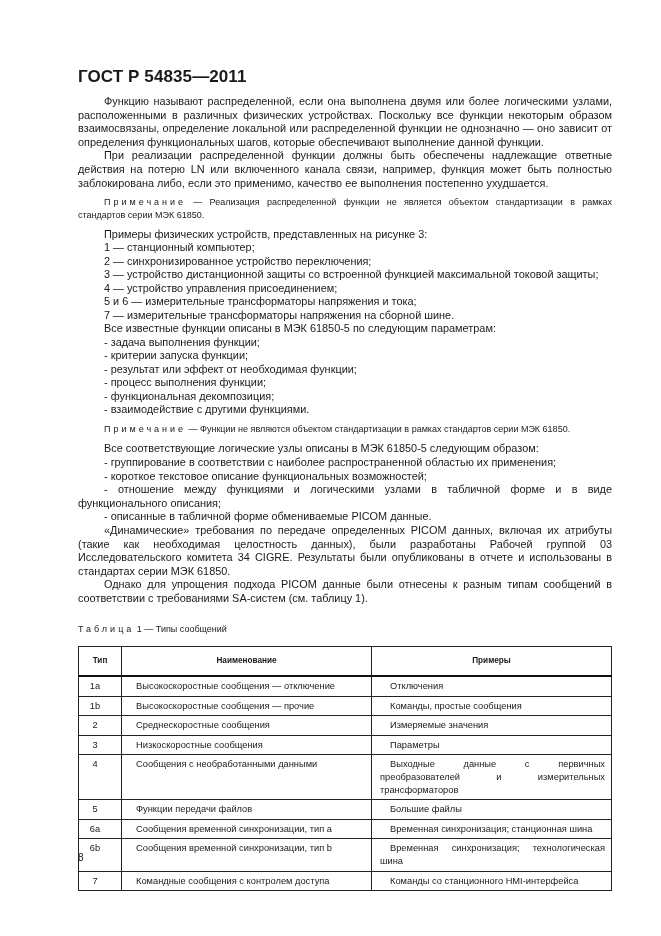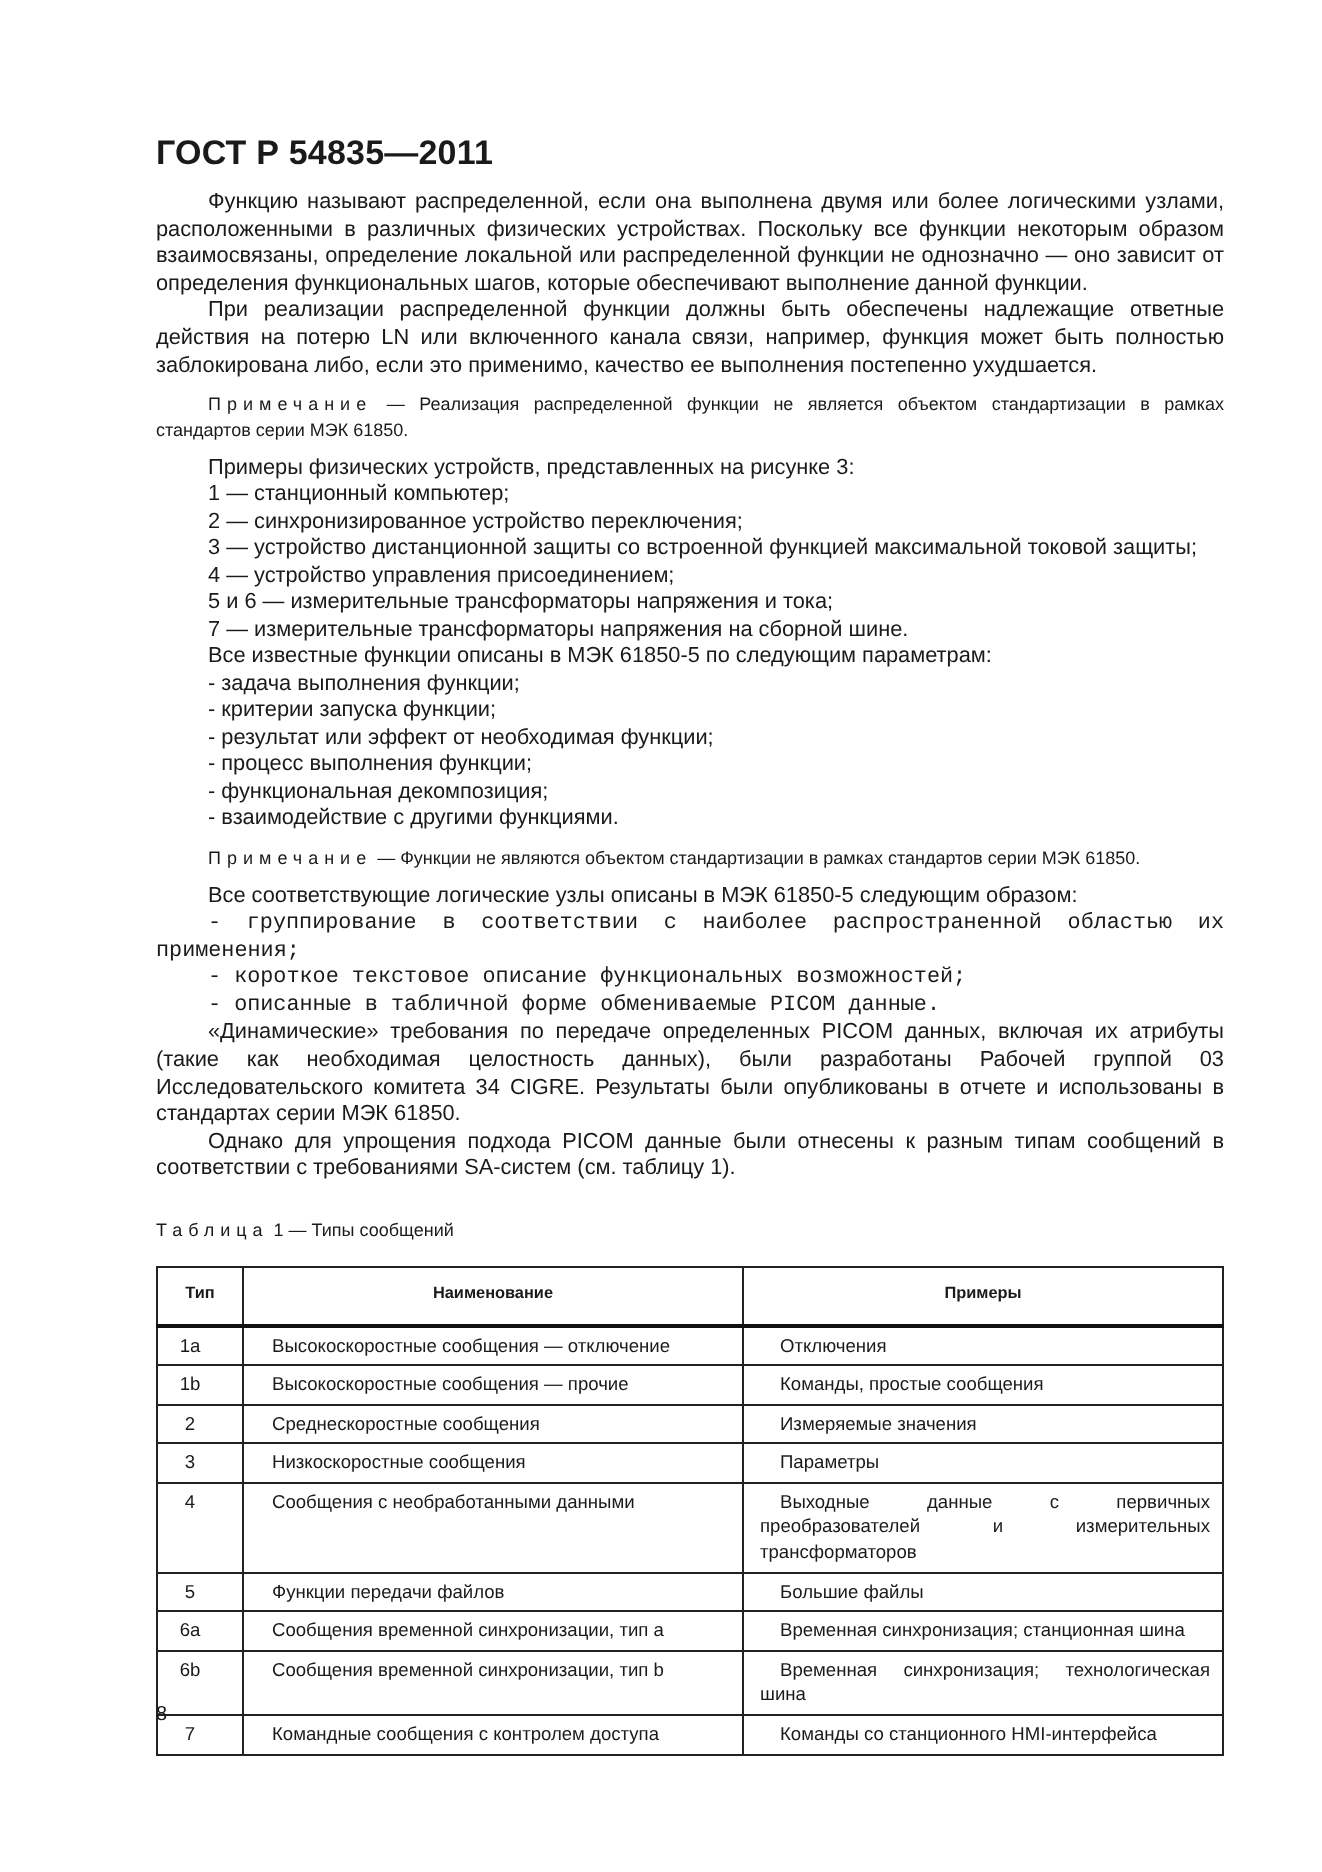--- a/index.html
+++ b/index.html
@@ -12,21 +12,21 @@
     position: absolute; top: 67px; left: 0;
     font-weight: bold; font-size: 17px; letter-spacing: 0.1px;
   }
   .body-text { position: absolute; top: 95px; left: 0; width: 534px; font-size: 10.9px; line-height: 13.6px; }
   p { margin: 0; text-align: justify; }
   .indent { text-indent: 26px; }
   .note { font-size: 9px; line-height: 12.4px; margin-top: 6px; margin-bottom: 7px; }
   .note .label { letter-spacing: 3px; }
   .list-block { padding-left: 26px; }
   .list-block div { line-height: 13.5px; }
-  .ind-dash { text-indent: 26px; text-align: justify; font-family: Liberation Mono, monospace; }
+  .ind-dash { text-indent: 26px; text-align: justify; }
   .table-caption { font-size: 9px; margin-top: 17px; margin-bottom: 10px; }
   .table-caption .label { letter-spacing: 3px; }
   table {
     border-collapse: collapse; width: 534px; font-size: 9.3px;
     table-layout: fixed;
   }
   td, th { border: 1px solid #222; padding: 3px 6px; vertical-align: top; line-height: 12.6px; }
   th { font-weight: bold; font-size: 8.2px; height: 22px; vertical-align: middle; text-align: center; }
   thead tr { border-bottom: 2px solid #111; }
   thead th { border-bottom: 2px solid #111; }
@@ -63,20 +63,21 @@
       <div>-  процесс выполнения функции;</div>
       <div>-  функциональная декомпозиция;</div>
       <div>-  взаимодействие с другими функциями.</div>
     </div>
 
     <p class="note indent"><span class="label">Примечание</span><span> — Функции не являются объектом стандартизации в рамках стандартов серии МЭК 61850.</span></p>
 
     <p class="indent">Все соответствующие логические узлы описаны в МЭК 61850-5 следующим образом:</p>
     <p class="ind-dash">-  группирование в соответствии с наиболее распространенной областью их применения;</p>
     <p class="ind-dash">-  короткое текстовое описание функциональных возможностей;</p>
+    <p class="ind-dash">-  отношение между функциями и логическими узлами в табличной форме и в виде функционального описания;</p>
     <p class="ind-dash">-  описанные в табличной форме обмениваемые PICOM данные.</p>
 
     <p class="indent">«Динамические» требования по передаче определенных PICOM данных, включая их атрибуты (такие как необходимая целостность данных), были разработаны Рабочей группой 03 Исследовательского комитета 34 CIGRE. Результаты были опубликованы в отчете и использованы в стандартах серии МЭК 61850.</p>
     <p class="indent">Однако для упрощения подхода PICOM данные были отнесены к разным типам сообщений в соответствии с требованиями SA-систем (см. таблицу 1).</p>
 
     <div class="table-caption"><span class="label">Таблица</span><span> 1 — Типы сообщений</span></div>
 
     <table>
       <thead>
         <tr>

